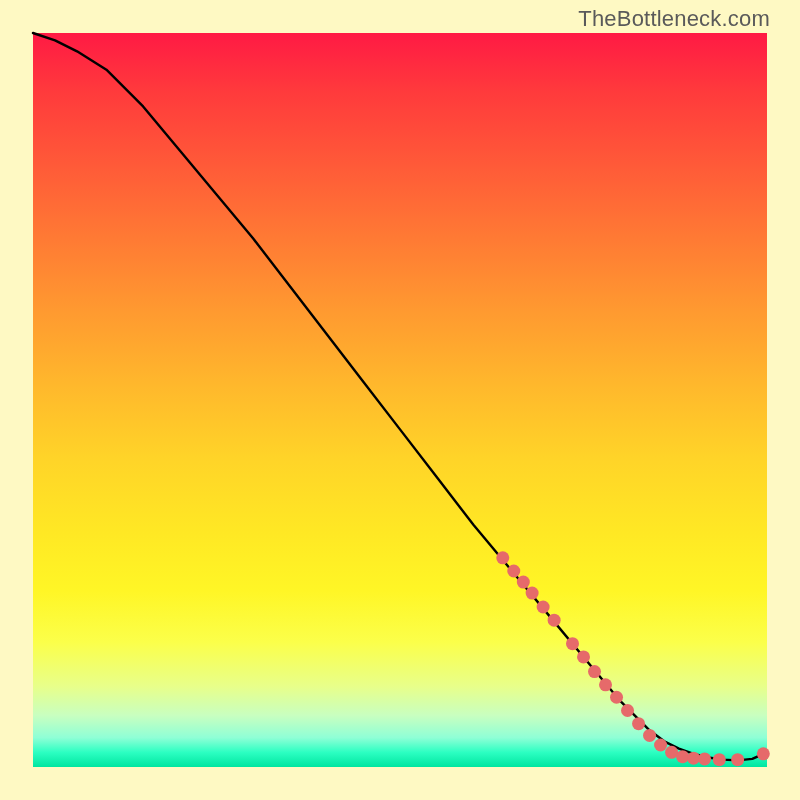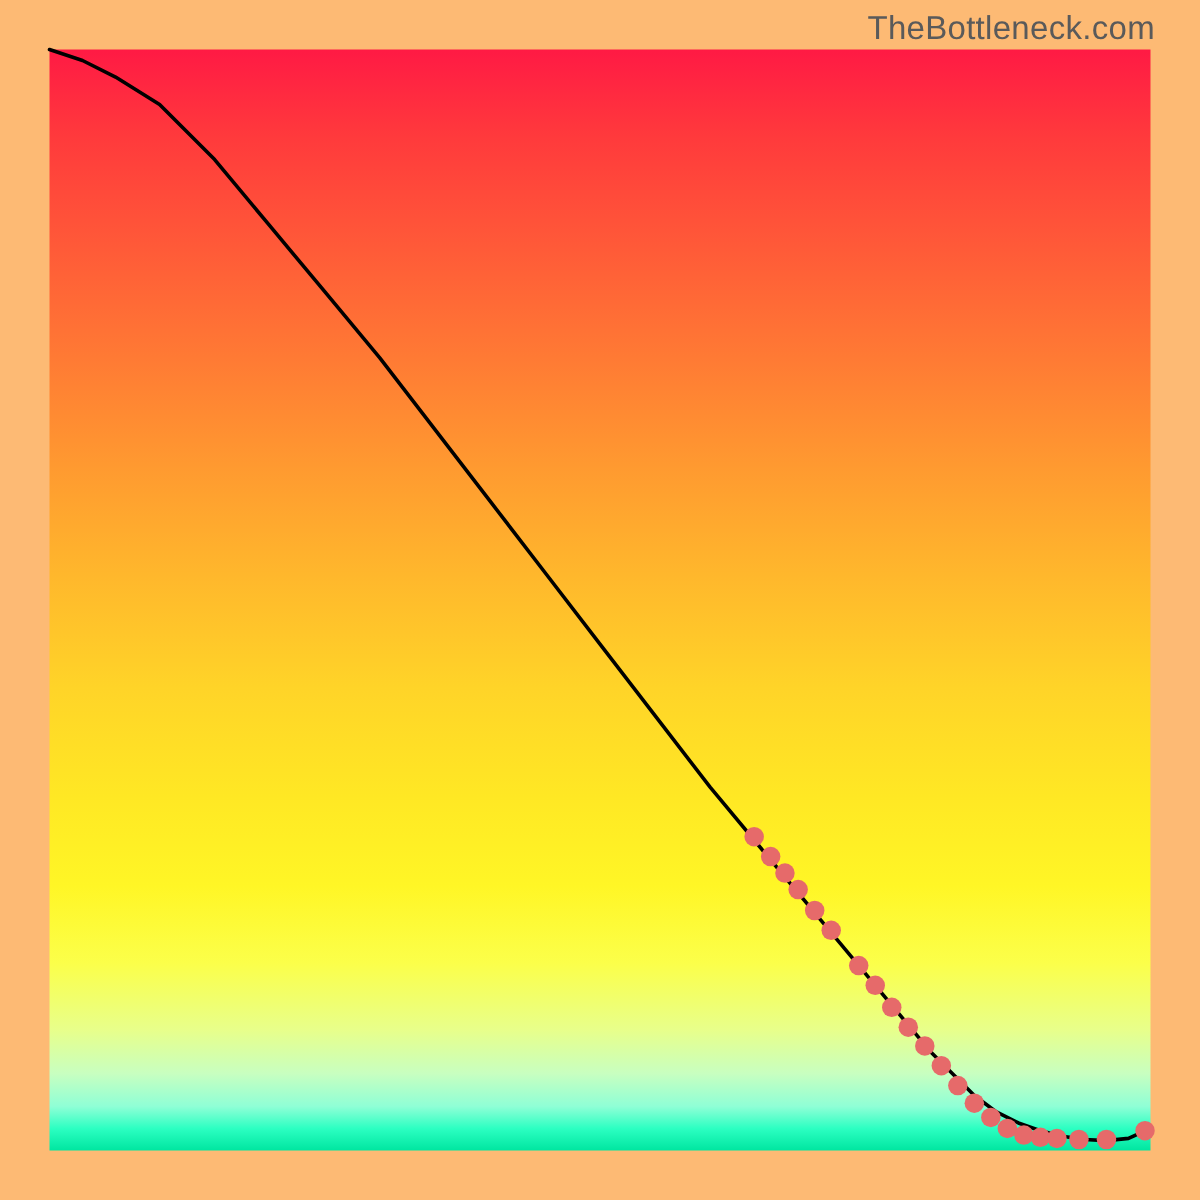--- a/index.html
+++ b/index.html
@@ -8,21 +8,21 @@
     width: 800px;
     height: 800px;
     background: #000;
     overflow: hidden;
     font-family: Arial, Helvetica, sans-serif;
   }
   .frame {
     position: absolute;
     left: 0; top: 0;
     width: 800px; height: 800px;
-    background: #fdba74;
+    background: #fef9c3;
   }
   .plot {
     position: absolute;
     left: 33px;
     top: 33px;
     width: 734px;
     height: 734px;
     
     background: linear-gradient(to bottom,
       #ff1a44 0%,

